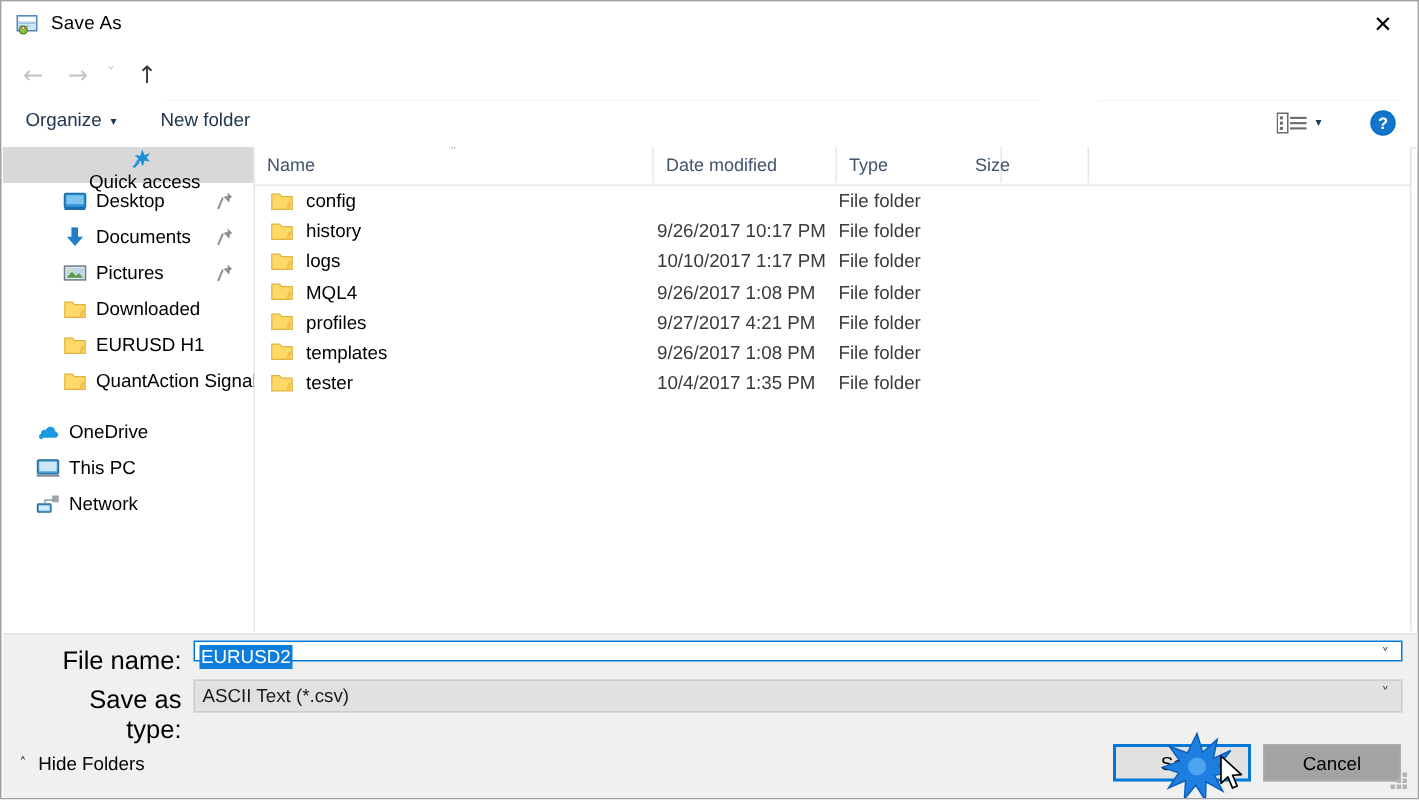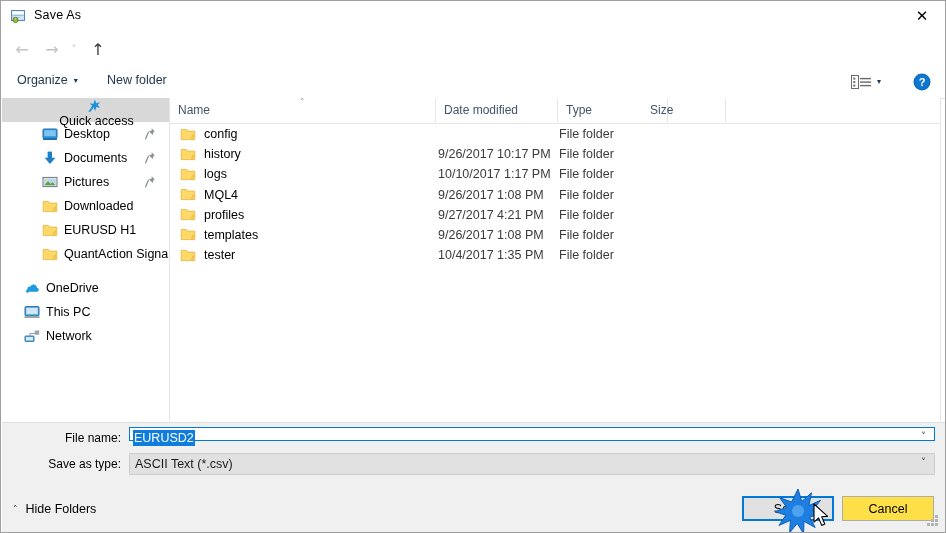--- a/index.html
+++ b/index.html
@@ -289,21 +289,21 @@
   .bottom {
     position: absolute;
     left: 1px; top: 421px;
     width: 944px; height: 111px;
     background: #f0f0f0;
     border-top: 1px solid #dfdfdf;
     box-sizing: border-box;
   }
   .lbl {
     position: absolute;
-    font-size: 12px;
+    font-size: 17px;
     color: #000;
     text-align: right;
   }
   .lbl-filename { left: 20px; top: 430px; width: 100px; }
   .lbl-savetype { left: 20px; top: 456px; width: 100px; }
 
   .combo-filename {
     position: absolute;
     left: 128px; top: 426px;
     width: 806px; height: 14px;
@@ -355,21 +355,21 @@
   .hide-folders .upcaret {
     font-size: 9px;
     margin-right: 8px;
     color: #1a1a1a;
     font-family: "DejaVu Sans", sans-serif;
   }
 
   .btn {
     position: absolute;
     height: 25px;
-    background: #fde047;
+    background: #a3a3a3;
     border: 1px solid #adadad;
     box-sizing: border-box;
     display: flex;
     align-items: center;
     justify-content: center;
     font-size: 12.5px;
     color: #000;
     cursor: default;
   }
   .btn-save {

